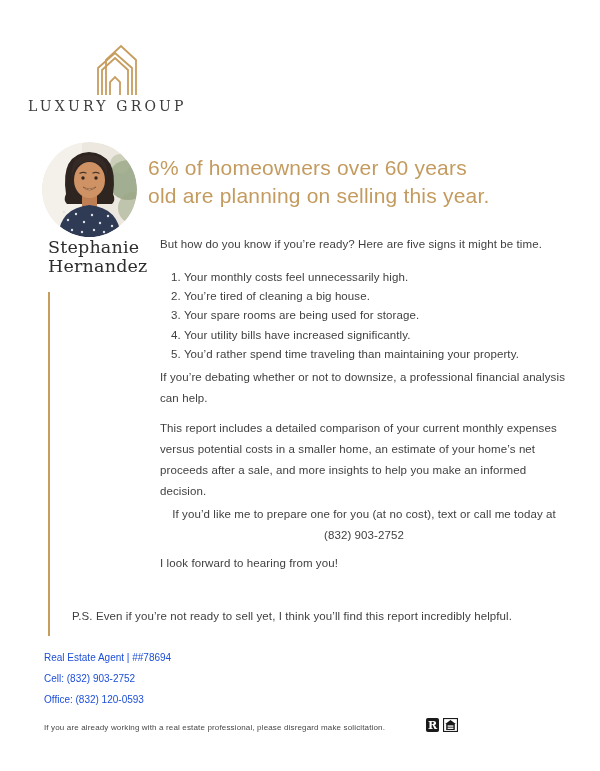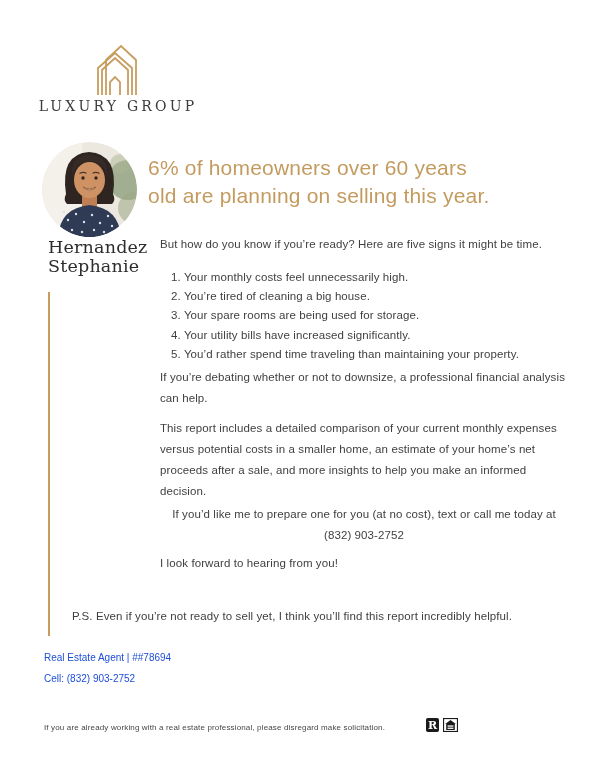--- a/index.html
+++ b/index.html
@@ -10,21 +10,21 @@
     color:#3e3e3e;
     position:relative;
     overflow:hidden;
   }
   .abs{position:absolute;}
 
   
   .brand-icon{left:90px;top:41px;width:56px;height:56px;}
   .brand-name{
     left:28px;top:98px;width:180px;
-    text-align:center;
+    text-align:left;
     font-family:"DejaVu Serif","Liberation Serif",serif;
     font-size:14px;font-weight:400;
     letter-spacing:3.2px;
     color:#3b3b3b;
   }
 
   
   .agent-photo{left:42px;top:142px;width:95px;height:95px;border-radius:50%;overflow:hidden;}
   .agent-name{
     left:48px;top:238px;width:110px;
@@ -117,22 +117,22 @@
           <circle cx="62" cy="90" r="1.2"></circle>
             <circle cx="70" cy="84" r="1.2"></circle>
             <circle cx="22" cy="70" r="1.2"></circle>
         </g>
       </g>
     </svg>
   </span>
 </div>
 
 <div class="abs agent-name">
+  <span>Stephanie</span>
   <span>Hernandez</span>
-  <span>Stephanie</span>
 </div>
 
 <div class="abs gold-rule"></div>
 
 <div class="abs headline">
   <span>6% of homeowners over 60 years</span>
   <span>old are planning on selling this year.</span>
 </div>
 
 <div class="abs body-text intro">But how do you know if you’re ready? Here are five signs it might be time.</div>
@@ -147,20 +147,21 @@
 
 <div class="abs body-text para-downsize">If you’re debating whether or not to downsize, a professional financial analysis can help.</div>
 <div class="abs body-text para-report">This report includes a detailed comparison of your current monthly expenses versus potential costs in a smaller home, an estimate of your home’s net proceeds after a sale, and more insights to help you make an informed decision.</div>
 <div class="abs body-text para-offer">If you’d like me to prepare one for you (at no cost), text or call me today at (832) 903-2752</div>
 <div class="abs body-text para-closing">I look forward to hearing from you!</div>
 <div class="abs body-text ps-line">P.S. Even if you’re not ready to sell yet, I think you’ll find this report incredibly helpful.</div>
 
 <div class="abs contact-block">
   <div>Real Estate Agent | ##78694</div>
   <div>Cell: (832) 903-2752</div>
+  <div>Office: (832) 120-0593</div>
 </div>
 
 <div class="abs disclaimer">If you are already working with a real estate professional, please disregard make solicitation.</div>
 
 <div class="abs legal-icons">
   <span>
     <svg width="13" height="14" viewBox="0 0 13 14">
       <rect x="0.5" y="0.5" width="12" height="13" rx="1" fill="#1a1a1a" stroke="#1a1a1a"></rect>
       <text x="6.5" y="11" text-anchor="middle" font-family="DejaVu Serif, serif" font-size="11" font-weight="bold" fill="#ffffff">R</text>
     </svg>

